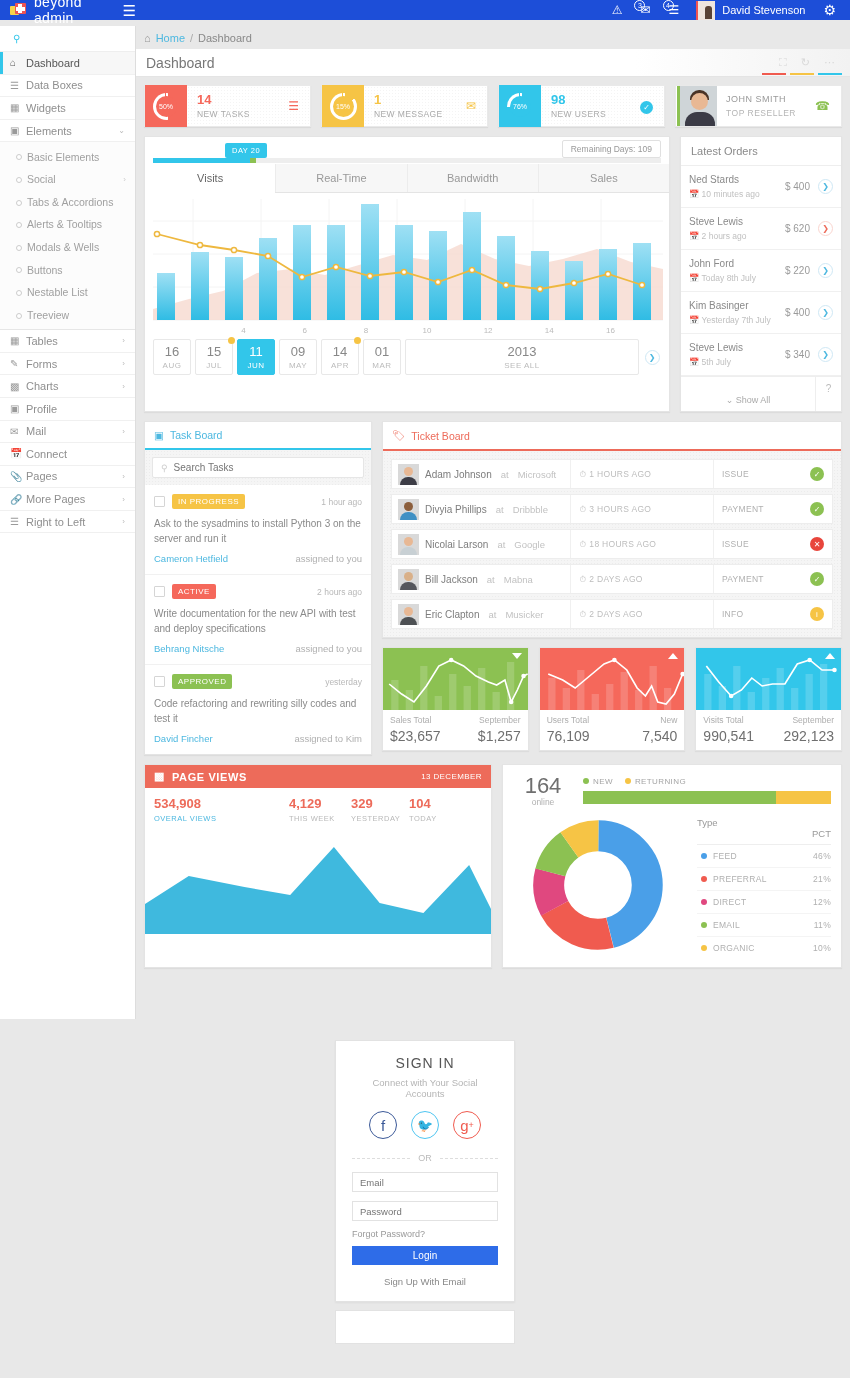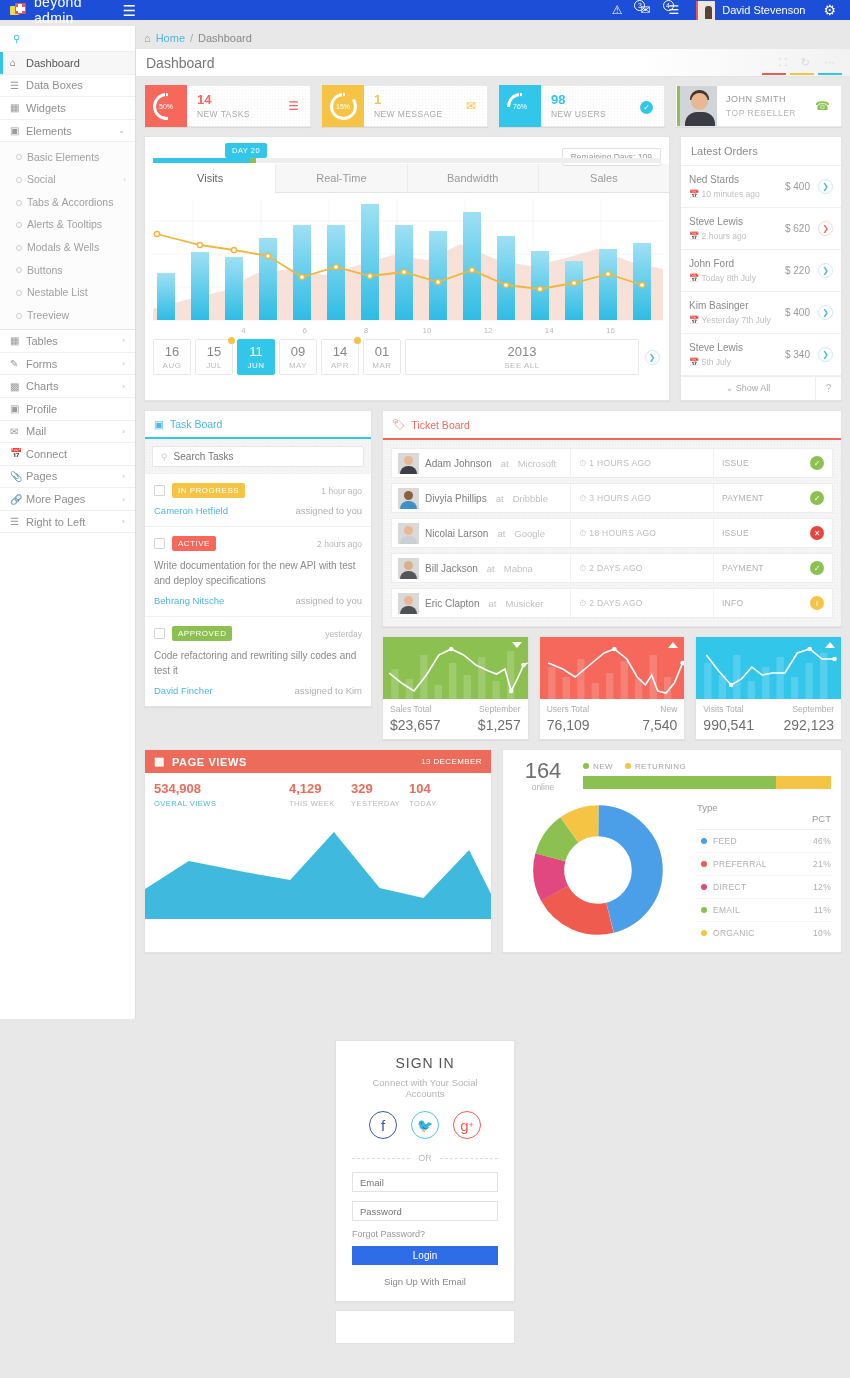--- a/index.html
+++ b/index.html
@@ -127,21 +127,21 @@
   .progress-area { height: 27px; position: relative; }
   .day-bubble {
     position: absolute; left: 80px; top: 6px; background:#32c6ea; color:#fff;
     font-size: 7.5px; padding: 3px 7px; border-radius: 2px; letter-spacing:.5px;
   }
   .day-bubble::after{content:"";position:absolute;left:50%;margin-left:-4px;bottom:-4px;border-left:4px solid transparent;border-right:4px solid transparent;border-top:4px solid #32c6ea;}
   .prog-track { position:absolute; left:8px; right:8px; bottom:1px; height:5px; background:#eee;}
   .prog-fill { position:absolute; left:0; top:0; bottom:0; width:19%; background:#32c6ea;}
   .prog-knob { position:absolute; left:19%; top:0; bottom:0; width:6px; background:#8cc152;}
   .remaining {
-    position:absolute; right:8px; top:11px; background:#fff; border:1px solid #e0e0e0;
+    position:absolute; right:8px; top:3px; background:#fff; border:1px solid #e0e0e0;
     font-size:8.5px; color:#999; padding:3px 8px; border-radius:2px;
   }
   .tabs { display: flex; border-bottom: 1px solid #e4e4e4; }
   .tab {
     flex: 1; text-align: center; padding: 8px 0; font-size: 11px; color: #999;
     background: #f7f7f7; border-left: 1px solid #ececec; cursor: pointer;
   }
   .tab:first-child { border-left: none; }
   .tab.active { background: #fff; color: #666; border-bottom: 1px solid #fff; margin-bottom:-1px;}
   .bar-chart { height: 140px; position: relative; padding: 6px 8px 0; }
@@ -166,21 +166,21 @@
   
   .orders { width: 174px; background:#fff; border:1px solid #e4e4e4; box-shadow:0 1px 1px rgba(0,0,0,.05);}
   .orders-head { padding: 8px 10px; font-size: 11px; color:#8a8a8a; border-bottom:1px solid #eee;}
   .order-row { display:flex; align-items:center; padding: 8px 8px; border-bottom: 1px solid #f0f0f0; }
   .order-info { flex: 1; }
   .order-name { font-size: 10px; color: #8a8a8a; }
   .order-time { font-size: 8.5px; color: #c0c0c0; margin-top: 4px; }
   .order-time .cal { margin-right:2px;}
   .order-amt { font-size: 10px; color: #9a9a9a; margin-right: 8px; }
   .orders-foot { display: flex; border-top: 1px solid #eee; }
-  .orders-foot .showall { flex:1; text-align:center; font-size:9px; color:#aaa; padding:6px 0; cursor:pointer;}
+  .orders-foot .showall { flex:1; text-align:center; font-size:9px; color:#aaa; padding:6px 0; cursor:pointer;margin-top:12px;}
   .orders-foot .q { width: 26px; text-align:center; font-size:10px; color:#bbb; border-left:1px solid #eee; padding:6px 0; cursor:pointer;}
   
   .row3 { display:flex; gap:10px; margin-top:9px; align-items:flex-start;}
   .taskboard { width: 228px; background:#fff; border:1px solid #e4e4e4; box-shadow:0 1px 1px rgba(0,0,0,.05);}
   .tb-head { padding: 7px 9px; font-size: 10.5px; color:#4db8e0; border-bottom:2px solid #32c6ea; display:flex; align-items:center; gap:6px;}
   .tb-search-wrap { background:#f5f5f5; padding: 7px; background-image:radial-gradient(#ececec .5px, transparent .5px); background-size:3px 3px;}
   .tb-search { background:#fff; border:1px solid #e6e6e6; height:21px; display:flex; align-items:center; padding:0 8px; gap:6px; border-radius:2px;}
   .tb-search input { border:none; outline:none; font-size:10px; color:#aaa; width:100%; background:transparent;}
   .task { padding: 9px 9px 10px; border-bottom: 1px solid #f1f1f1; }
   .task-top { display:flex; align-items:center; gap:7px;}
@@ -665,20 +665,21 @@
             <input placeholder="Search Tasks" style="">
           </div>
         </div>
 
         <div class="task">
           <div class="task-top">
             <span class="cbox"></span>
             <span class="badge" style="background:#f6c445">IN PROGRESS</span>
             <span class="task-time">1 hour ago</span>
           </div>
+          <div class="task-desc">Ask to the sysadmins to install Python 3 on the server and run it</div>
           <div class="task-foot">
             <span class="task-user">Cameron Hetfield</span>
             <span class="task-assign">assigned to you</span>
           </div>
         </div>
 
         <div class="task">
           <div class="task-top">
             <span class="cbox"></span>
             <span class="badge" style="background:#f5685b">ACTIVE</span>

